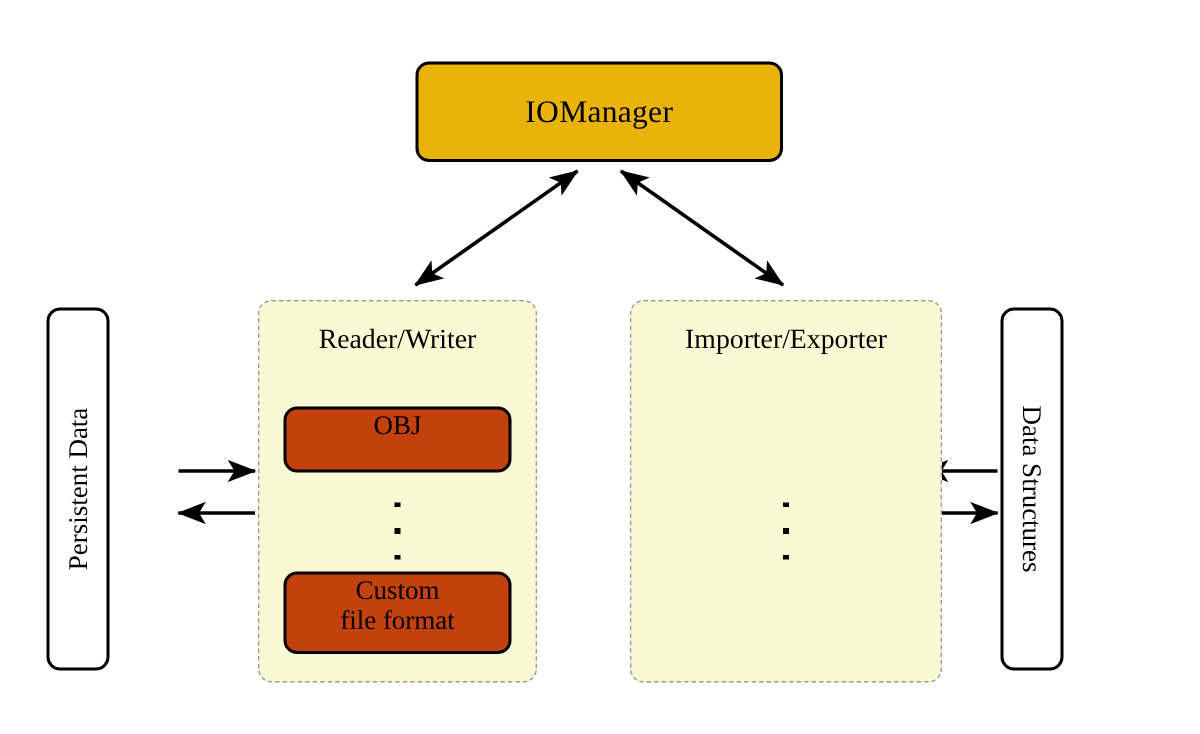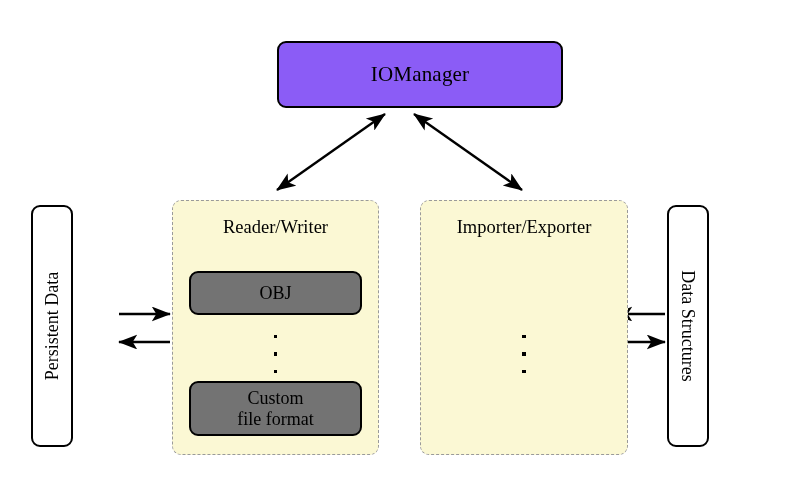--- a/index.html
+++ b/index.html
@@ -29,25 +29,25 @@
     width: 800px;
     height: 489px;
     pointer-events: none;
   }
 
   
   .io-box {
     position: absolute;
     left: 277px;
     top: 41px;
-    width: 286px;
+    width: 245px;
     height: 67px;
     border: 2.6px solid #000000;
     border-radius: 9px;
-    background: #8b5cf6;
+    background: #eab308;
     display: flex;
     align-items: center;
     justify-content: center;
     box-sizing: border-box;
   }
   .io-label {
     font-size: 21px;
     letter-spacing: 0.2px;
     line-height: 1;
   }
@@ -55,45 +55,44 @@
   
   .group {
     position: absolute;
     top: 200px;
     height: 255px;
     background: #fbf8d4;
     border: 1.4px dashed #9a9a9a;
     border-radius: 9px;
     box-sizing: border-box;
   }
-  #group-reader-writer { left: 172px; width: 207px; }
+  #group-reader-writer { left: 172px; width: 186px; }
   #group-importer-exporter { left: 420px; width: 208px; }
 
   .group-title {
     position: absolute;
     left: 0;
     right: 0;
     top: 17px;
     text-align: center;
     font-size: 18.5px;
     line-height: 1;
     white-space: nowrap;
   }
 
   
   .item-box {
     position: absolute;
     left: 16px;
     right: 16px;
     border: 2.6px solid #000000;
     border-radius: 9px;
-    background: #737373;
-    box-sizing: border-box;
-    display: flex;
-    align-items: center;
+    background: #c2410c;
+    box-sizing: border-box;
+    display: flex;
     justify-content: center;
     text-align: center;
   }
   .item-top {
     top: 70px;
     height: 44px;
   }
   .item-bottom {
     top: 180px;
     height: 55px;

